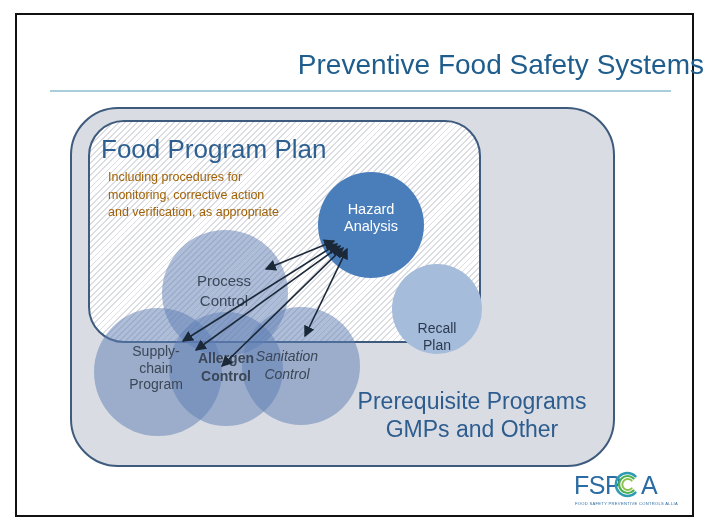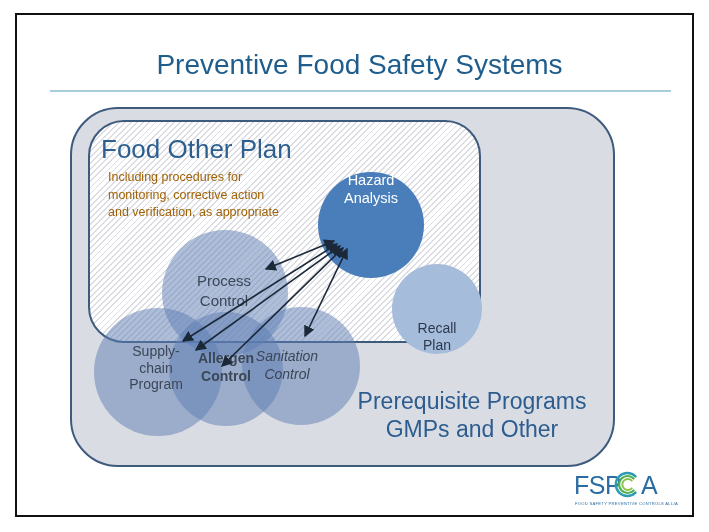--- a/index.html
+++ b/index.html
@@ -5,21 +5,21 @@
   html,body { margin:0; padding:0; background:#fff; }
   .slide {
     position:relative; width:709px; height:532px; background:#ffffff;
     font-family:"Liberation Sans", sans-serif; overflow:hidden;
   }
   .frame {
     position:absolute; left:15px; top:13px; width:679px; height:504px;
     border:2.5px solid #111; box-sizing:border-box; background:#fff; z-index:1;
   }
   .title {
-    position:absolute; left:15px; top:49px; width:689px; text-align:center;
+    position:absolute; left:15px; top:49px; width:689px; text-align:right;
     font-size:28px; color:#1f5d8d; z-index:4; letter-spacing:0px;
   }
   .divider {
     position:absolute; left:50px; top:90px; width:621px; height:2px;
     background:#a9cdd9; z-index:4;
   }
   .outer-box {
     position:absolute; left:70px; top:107px; width:545px; height:360px;
     background:#d9dce3; border:2px solid #3e5a7d; border-radius:48px;
     box-sizing:border-box; z-index:5;
@@ -38,21 +38,21 @@
     color:#a16207; z-index:10;
   }
   .circle { position:absolute; border-radius:50%; }
   .light-circle { background:rgba(93,126,179,0.5); z-index:12; }
   .c-process    { left:162px; top:230px; width:126px; height:126px; }
   .c-supply     { left:94px;  top:308px; width:128px; height:128px; }
   .c-allergen   { left:169px; top:312px; width:114px; height:114px; }
   .c-sanitation { left:242px; top:307px; width:118px; height:118px; }
   .c-hazard {
     left:318px; top:172px; width:106px; height:106px; background:#4a7ebb; z-index:20;
-    display:flex; flex-direction:column; align-items:center; 
+    display:flex; flex-direction:column; align-items:center; justify-content:center;
     color:#fff; font-size:14.5px; line-height:17.5px; text-align:center; padding-bottom:14px;
     box-sizing:border-box;
   }
   .c-recall {
     left:392px; top:264px; width:90px; height:90px; background:#a6bcdb; z-index:20;
     display:flex; flex-direction:column; align-items:center; justify-content:flex-end;
     color:#2c3a50; font-size:14px; line-height:17px; text-align:center;
   }
   .bubble-label {
     position:absolute; width:110px; text-align:center; color:#3b4757; z-index:25;
@@ -73,21 +73,21 @@
 
 <div class="slide">
   <div class="frame"></div>
 
   <div class="title">Preventive Food Safety Systems</div>
   <div class="divider"></div>
 
   <div class="outer-box"></div>
   <div class="inner-box"></div>
 
-  <div class="fsp-heading">Food Other Plan</div>
+  <div class="fsp-heading">Food Program Plan</div>
   <div class="fsp-note">
     <div>Including procedures for</div>
     <div>monitoring, corrective action</div>
     <div>and verification, as appropriate</div>
   </div>
 
   <div class="circle light-circle c-process"></div>
   <div class="circle light-circle c-supply"></div>
   <div class="circle light-circle c-allergen"></div>
   <div class="circle light-circle c-sanitation"></div>

